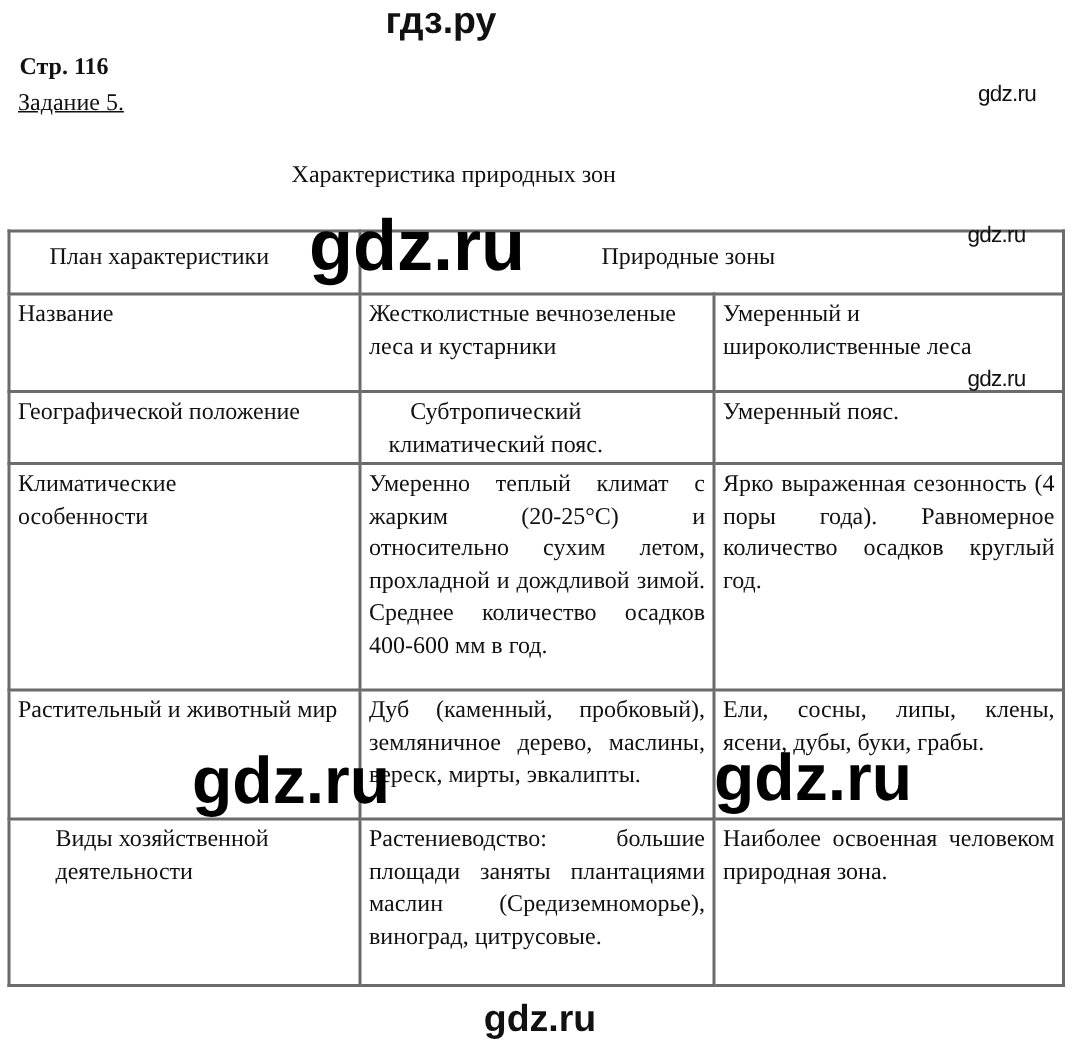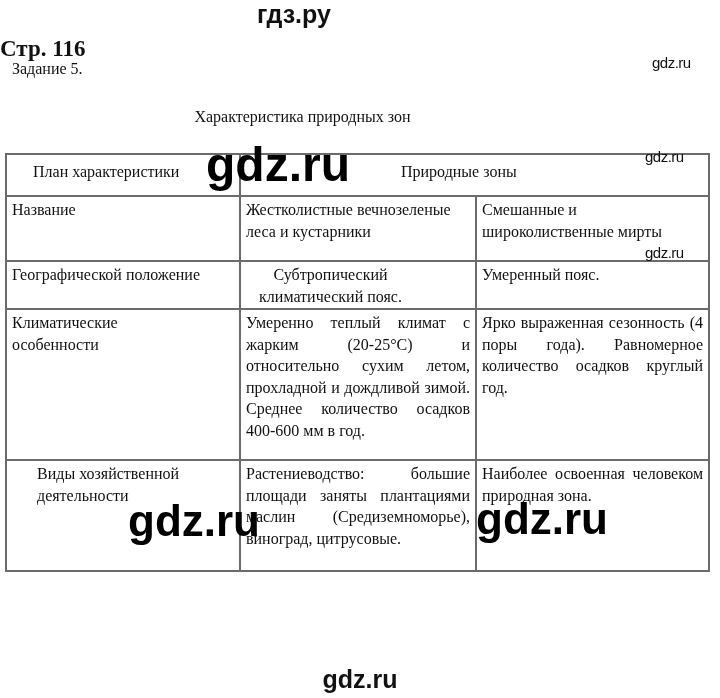--- a/index.html
+++ b/index.html
@@ -6,24 +6,24 @@
     body {
       width: 720px; height: 698px; position: relative; overflow: hidden;
       font-family: "Liberation Serif", serif; color: #111;
     }
     .site-header {
       position: absolute; left: 0; top: 0; width: 588px; text-align: center;
       font-family: "Liberation Sans", sans-serif; font-weight: bold;
       font-size: 25px; line-height: 28px; top: 0px; color: #111;
     }
     .page-ref {
-      position: absolute; left: 0; top: 36px; font-weight: bold; font-size: 23px;
+      position: absolute; left: 13px; top: 36px; font-weight: bold; font-size: 16px;
     }
     .task-label {
-      position: absolute; left: 12px; top: 60px; font-size: 16px; 
+      position: absolute; left: 12px; top: 60px; font-size: 16px; text-decoration: underline;
     }
     .wm-small {
       position: absolute; font-family: "Liberation Sans", sans-serif; font-size: 15px;
       letter-spacing: -0.5px; color: #111; z-index: 5;
     }
     .wm-big {
       position: absolute; font-family: "Liberation Sans", sans-serif; font-weight: bold;
       font-size: 48px; line-height: 50px; letter-spacing: 0px; color: #000; z-index: 5;
     }
     .wm-footer {
@@ -70,31 +70,36 @@
       <col class="c3">
     </colgroup>
   <tbody>
       <tr class="r-head">
     <td class="head-left">План характеристики</td>
     <td colspan="2" style="padding-left:160px;">Природные зоны</td>
   </tr>
   <tr class="r-name">
     <td class="center">Название</td>
     <td class="center">Жестколистные вечнозеленые леса и кустарники</td>
-    <td class="center">Смешанные и широколиственные мирты</td>
+    <td class="center">Умеренный и широколиственные леса</td>
   </tr>
   <tr class="r-geo">
     <td class="center">Географической положение</td>
     <td style="padding-right:60px;text-align:center;">Субтропический климатический пояс.</td>
     <td>Умеренный пояс.</td>
   </tr>
   <tr class="r-clim">
     <td class="center" style="padding-right:40px;">Климатические особенности</td>
     <td class="just">Умеренно теплый климат с жарким (20-25°С) и относительно сухим летом, прохладной и дождливой зимой. Среднее количество осадков 400-600 мм в год.</td>
     <td class="just">Ярко выраженная сезонность (4 поры года). Равномерное количество осадков круглый год.</td>
+  </tr>
+  <tr class="r-flora">
+    <td class="center">Растительный и животный мир</td>
+    <td class="just">Дуб (каменный, пробковый), земляничное дерево, маслины, вереск, мирты, эвкалипты.</td>
+    <td class="just">Ели, сосны, липы, клены, ясени, дубы, буки, грабы.</td>
   </tr>
   <tr class="r-econ">
     <td class="center" style="padding-left:30px; padding-right:30px;">Виды хозяйственной деятельности</td>
     <td class="just">Растениеводство: большие площади заняты плантациями маслин (Средиземноморье), виноград, цитрусовые.</td>
     <td class="just">Наиболее освоенная человеком природная зона.</td>
   </tr>
 </tbody>
   </table>
 
 <div class="wm-big" style="left:206px; top:140px;">gdz.ru</div>

